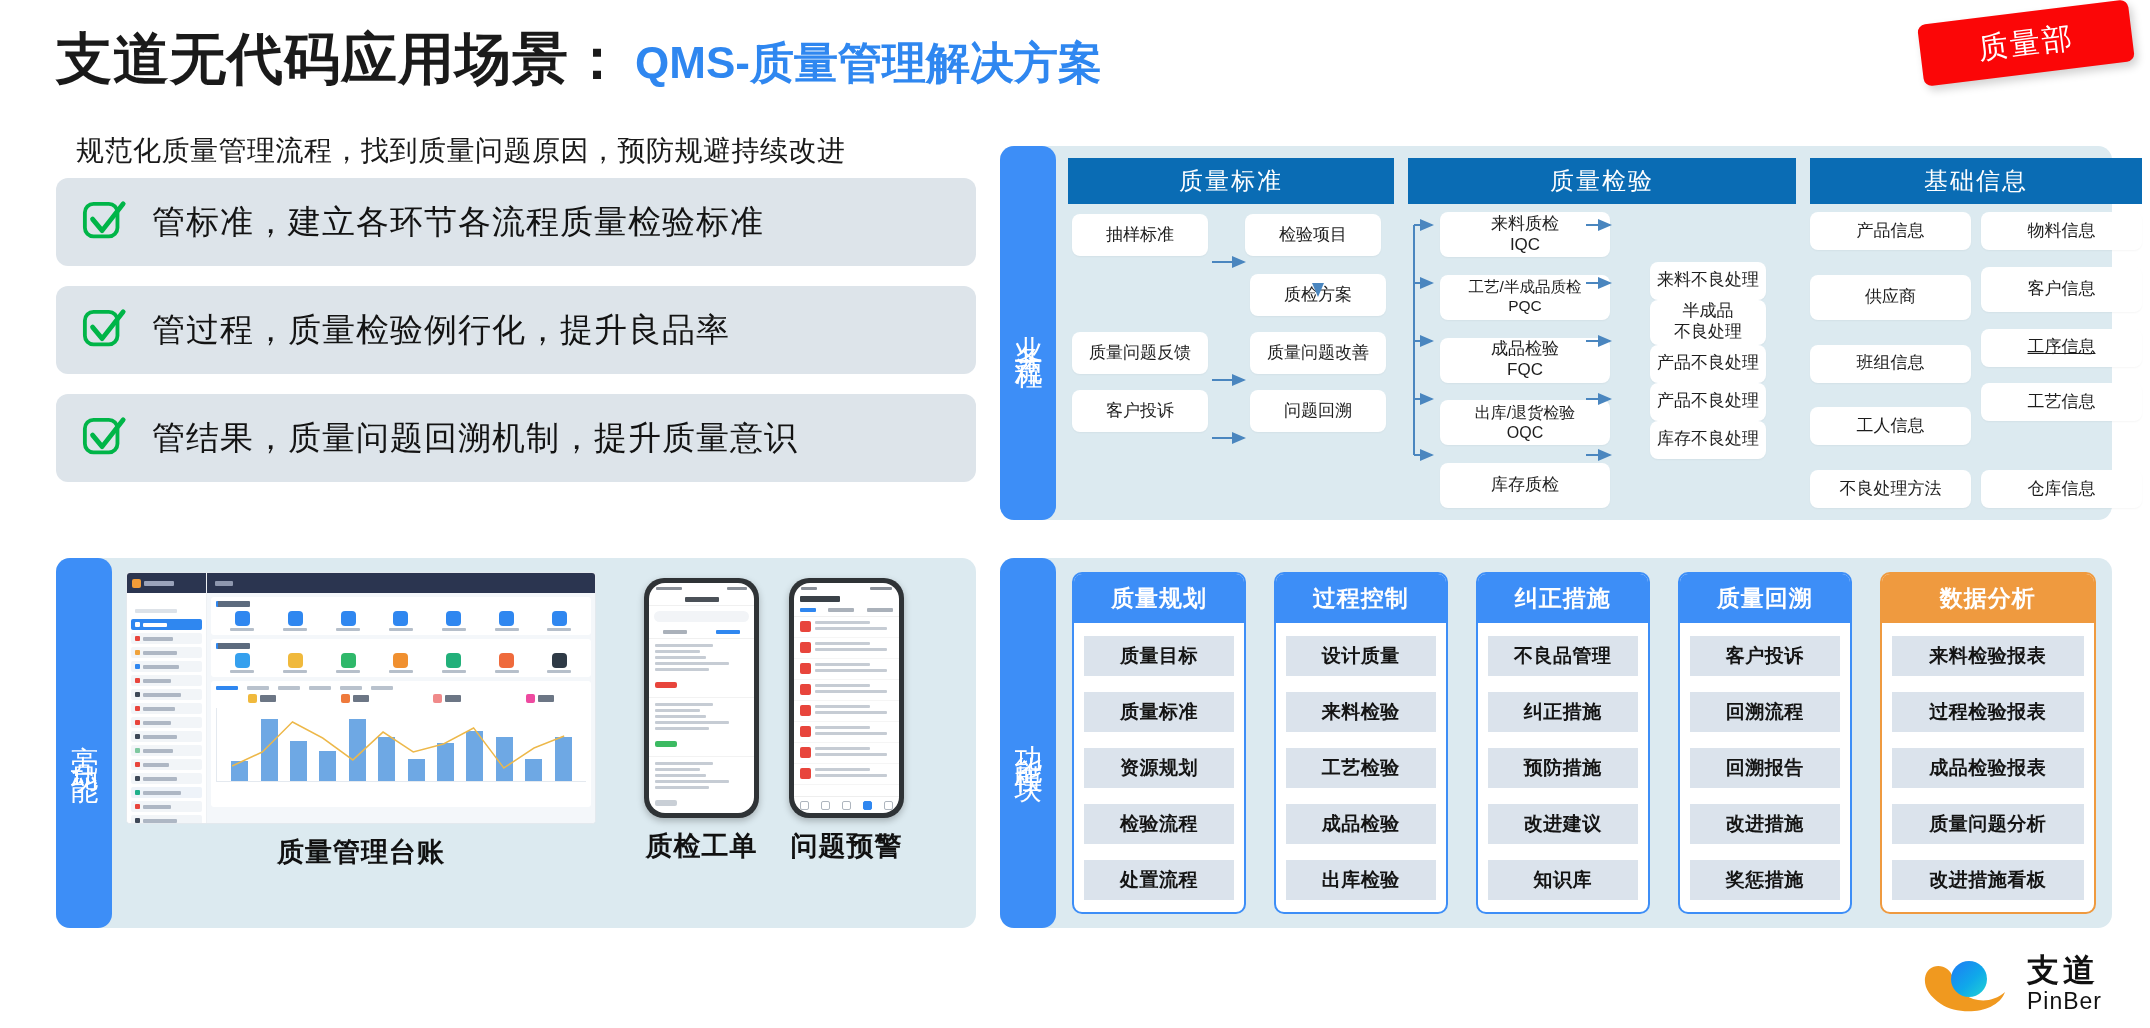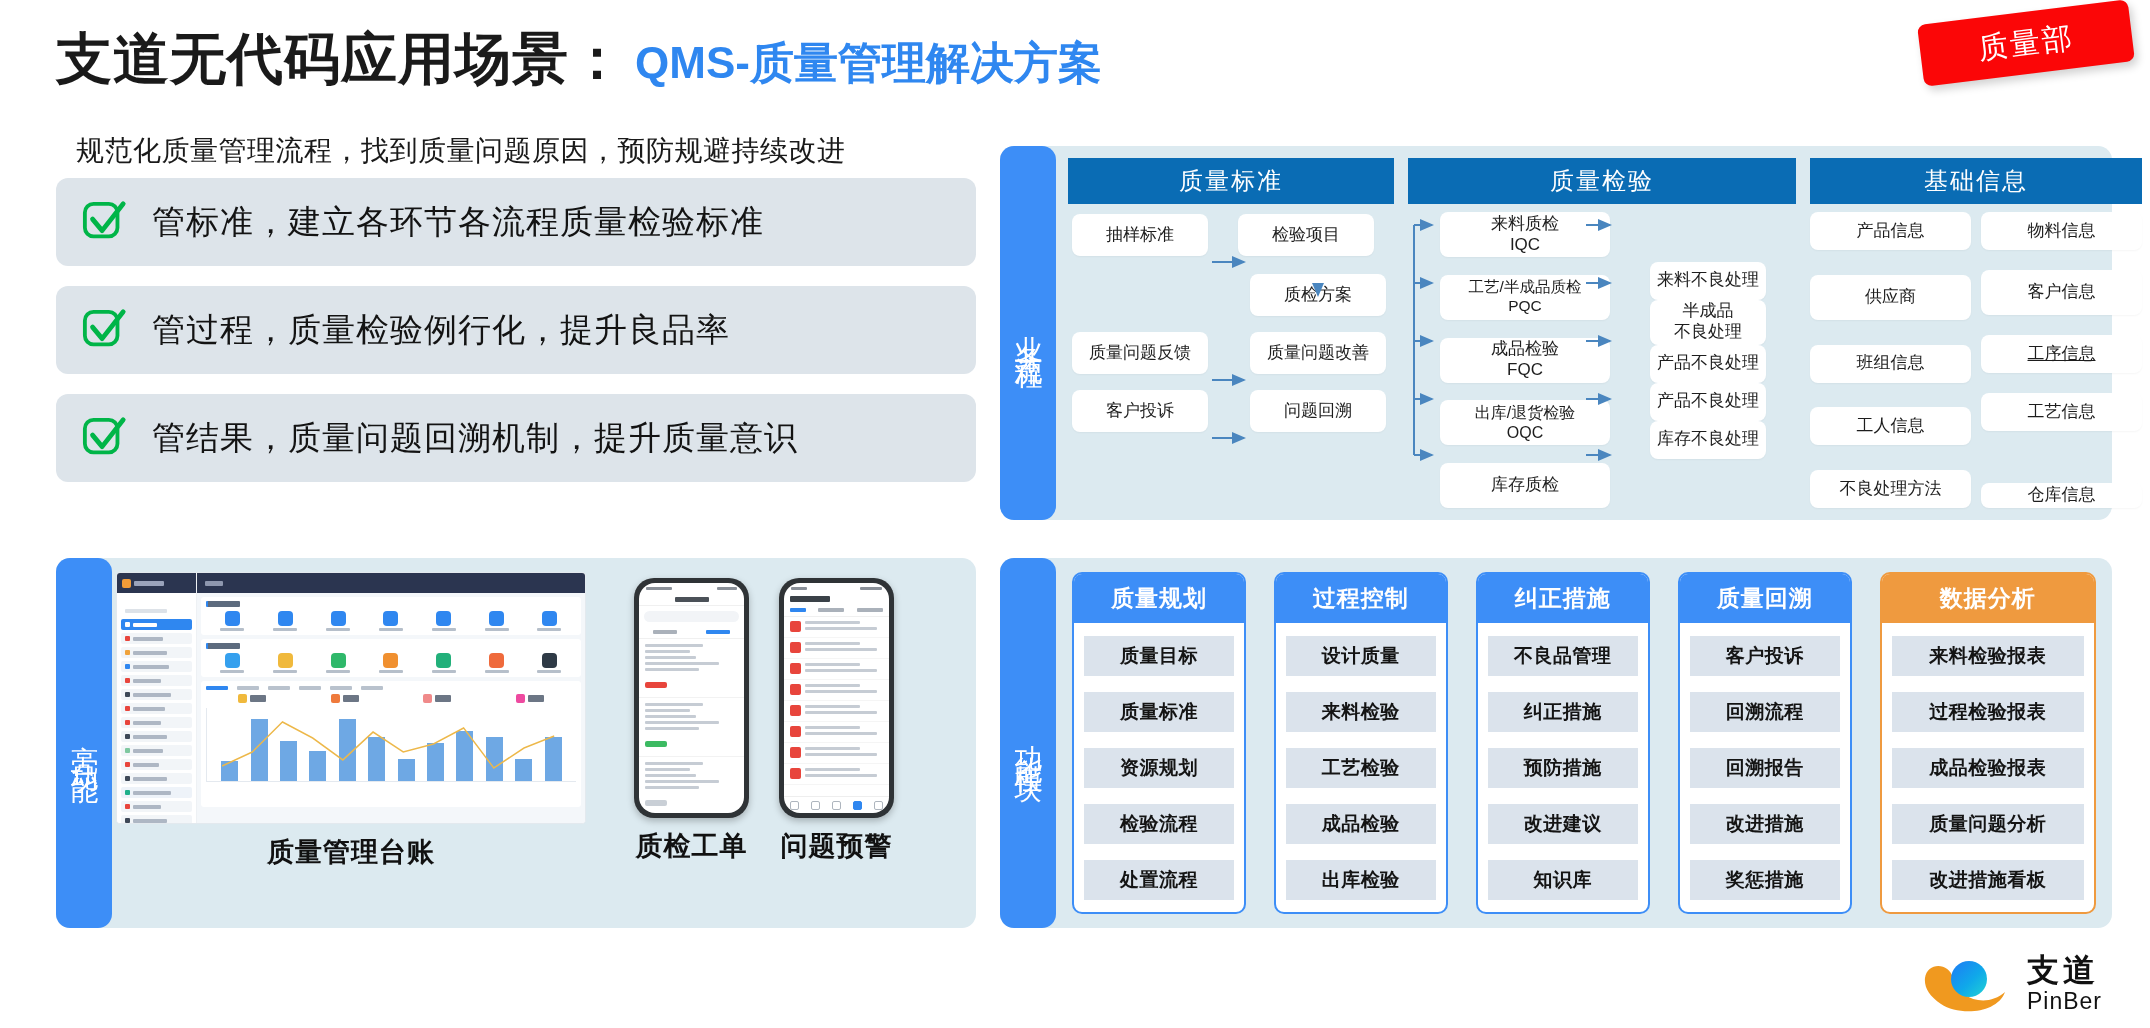--- a/index.html
+++ b/index.html
@@ -51,21 +51,21 @@
     display: flex;
   }
   .vbar {
     width: 56px; border-radius: 14px; background: #3d8ef7;
     flex: none; display: flex; align-items: center; justify-content: center;
   }
   .vbar span {
     writing-mode: vertical-rl; color: #fff; font-size: 28px;
     letter-spacing: 10px; line-height: 1;
   }
-  .hl-body { flex: 1; display: flex; padding: 14px 14px 0 4px; gap: 14px; }
+  .hl-body { flex: 1; display: flex; padding: 14px 14px 0 14px; gap: 14px; }
 
   .shot-col { display: flex; flex-direction: column; align-items: center; }
   .shot-caption { font-size: 27px; font-weight: bold; color: #111; margin-top: 10px; letter-spacing: 1px;}
 
   
   .desktop-mock {
     width: 470px; height: 252px; background: #fff;
     border: 1px solid #e3e9ee; border-radius: 4px; overflow: hidden;
     display: flex; position: relative;
   }
@@ -550,21 +550,21 @@
   <div class="flow-panel">
     <div class="vbar">
       <span>业务流程</span>
     </div>
     <div class="flow-body">
 
       <div class="grp" style="width:326px;">
         <div class="grp-hdr">质量标准</div>
         <div style="flex:1; position:relative; padding-top:10px;">
           <div class="fbox" style="position:absolute;left:4px;top:10px;width:136px;height:42px;">抽样标准</div>
-          <div class="fbox" style="position:absolute;left:170px;top:10px;width:136px;height:42px;">检验项目</div>
+          <div class="fbox" style="position:absolute;left:177px;top:10px;width:136px;height:42px;">检验项目</div>
           <div class="fbox" style="position:absolute;left:182px;top:70px;width:136px;height:42px;">质检方案</div>
           <div class="fbox" style="position:absolute;left:4px;top:128px;width:136px;height:42px;">质量问题反馈</div>
           <div class="fbox" style="position:absolute;left:182px;top:128px;width:136px;height:42px;">质量问题改善</div>
           <div class="fbox" style="position:absolute;left:4px;top:186px;width:136px;height:42px;">客户投诉</div>
           <div class="fbox" style="position:absolute;left:182px;top:186px;width:136px;height:42px;">问题回溯</div>
           <svg style="position:absolute;left:0;top:0;width:100%;height:100%;" viewBox="0 0 326 250">
             <defs>
               <marker id="ah" markerWidth="7" markerHeight="7" refX="6" refY="3" orient="auto">
                 <path d="M0,0 L7,3 L0,6 z" fill="#4a86bf"></path>
               </marker>
@@ -628,21 +628,21 @@
             <div class="fbox" style="height:45px;">供应商</div>
             <div class="fbox" style="height:38px;">班组信息</div>
             <div class="fbox" style="height:38px;">工人信息</div>
             <div class="fbox" style="height:38px;">不良处理方法</div>
           </div>
           <div style="flex:1; display:flex; flex-direction:column; justify-content:space-between;">
             <div class="fbox" style="height:38px;">物料信息</div>
             <div class="fbox" style="height:45px;">客户信息</div>
             <div class="fbox" style="height:38px;text-decoration:underline;">工序信息</div>
             <div class="fbox" style="height:38px;">工艺信息</div>
-            <div class="fbox" style="height:25px;margin-top:32px;">仓库信息</div>
+            <div class="fbox" style="height:38px;margin-top:32px;">仓库信息</div>
           </div>
         </div>
       </div>
 
     </div>
   </div>
 
   <div class="mod-panel">
     <div class="vbar">
       <span>功能模块</span>

